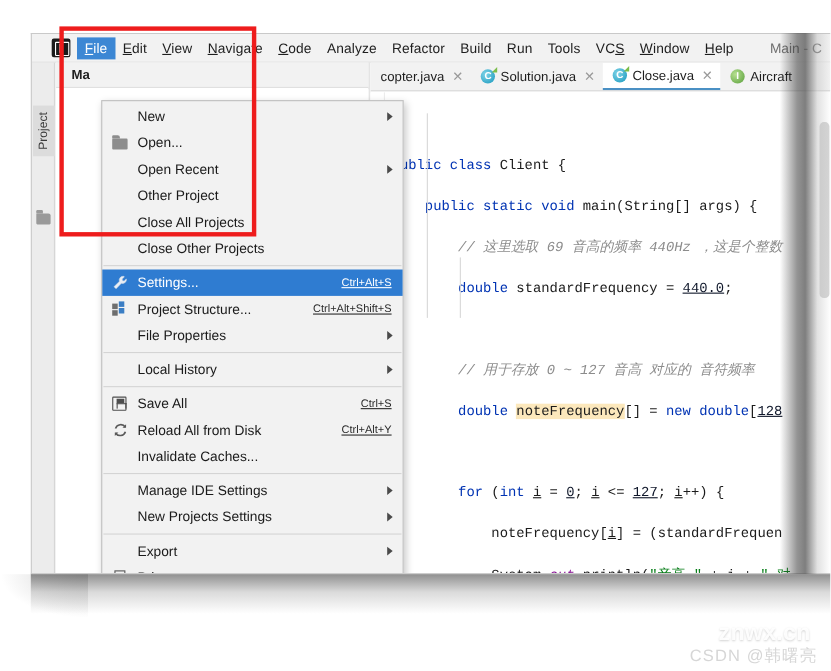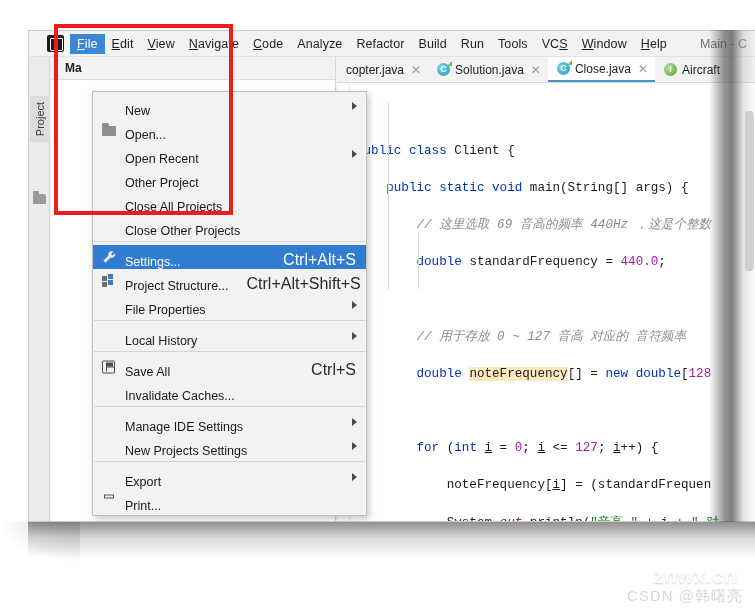--- a/index.html
+++ b/index.html
@@ -246,21 +246,21 @@
     font-family: "Liberation Mono", "DejaVu Sans Mono", monospace;
     font-size: 12.6px;
     line-height: 18.6px;
     padding: 2px 0 0 6px;
     white-space: pre;
     color: #1b1b1b;
     overflow: hidden;
     position: relative;
   }
   .code .kw   { color: #0033b3; }
-  .code .num  { color: #a21caf; }
+  .code .num  { color: #0f172a; text-decoration: underline; }
   .code .str  { color: #067d17; }
   .code .cmt  { color: #8c8c8c; font-style: italic; margin-top: 42px; }
   .code .fld  { color: #871094; font-style: italic; }
   .code .hl   { background: #fce8bc; }
   .code .und  { text-decoration: underline; }
   .code-line { height: 18.6px; }
 
   .indent-guide {
     position: absolute;
     width: 1px;
@@ -289,38 +289,39 @@
     width: 275px;
     background: #f2f2f2;
     border: 1px solid #bfbfbf;
     box-shadow: 2px 3px 7px rgba(0,0,0,0.22);
     padding: 2px 0;
     z-index: 40;
   }
   .dd-item {
     position: relative;
     display: flex;
-    align-items: flex-end;
+    align-items: center;
     height: 24px;
     font-size: 12.5px;
     color: #1a1a1a;
     padding-left: 32px;
     padding-right: 10px;
     cursor: default;
     white-space: nowrap;
   }
   .dd-item.highlight {
     background: #2f7cd1;
     color: #ffffff;
   }
   .dd-item .shortcut {
     margin-left: auto;
-    font-size: 16px;
+    font-size: 10px;
     color: #2a2a2a;
     padding-left: 18px;
+    text-decoration: underline;
   }
   .dd-item.highlight .shortcut { color: #ffffff; }
   .dd-sep {
     height: 1px;
     background: #d4d4d4;
     margin: 3px 1px;
   }
   .arrow-right {
     position: absolute;
     right: 9px; top: 50%;
@@ -628,20 +629,32 @@
       </div>
 
       <div class="dd-sep"></div>
 
       <div class="dd-item">
         <span class="dd-icon ic-save"></span>
         <span>Save All</span>
         <span class="shortcut">Ctrl+S</span>
       </div>
       <div class="dd-item">
+        <span class="dd-icon ic-reload">
+          <svg width="15" height="14" viewBox="0 0 15 14" aria-hidden="true">
+            <path d="M12 4.4A5 5 0 0 0 3 5.6" fill="none" stroke="#5a5a5a" stroke-width="1.5"></path>
+            <path d="M3 9.6a5 5 0 0 0 9-1.2" fill="none" stroke="#5a5a5a" stroke-width="1.5"></path>
+            <path d="M12.6 1.6v3.2h-3.2z" fill="#5a5a5a"></path>
+            <path d="M2.4 12.4V9.2h3.2z" fill="#5a5a5a"></path>
+          </svg>
+        </span>
+        <span>Reload All from Disk</span>
+        <span class="shortcut">Ctrl+Alt+Y</span>
+      </div>
+      <div class="dd-item">
         <span>Invalidate Caches...</span>
       </div>
 
       <div class="dd-sep"></div>
 
       <div class="dd-item">
         <span>Manage IDE Settings</span>
         <span class="arrow-right"></span>
       </div>
       <div class="dd-item">

